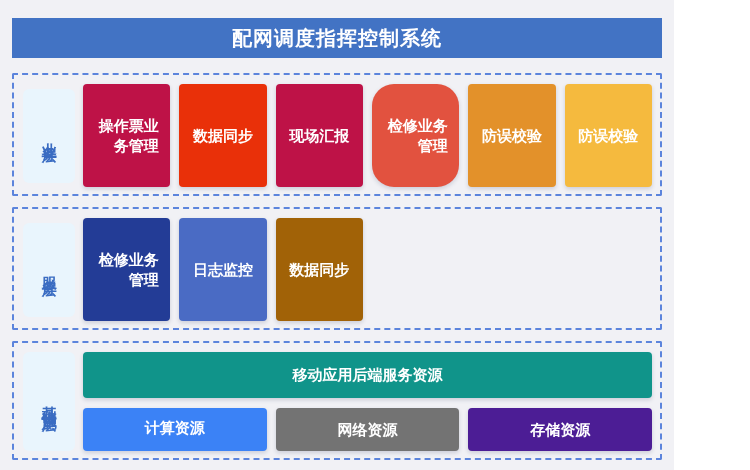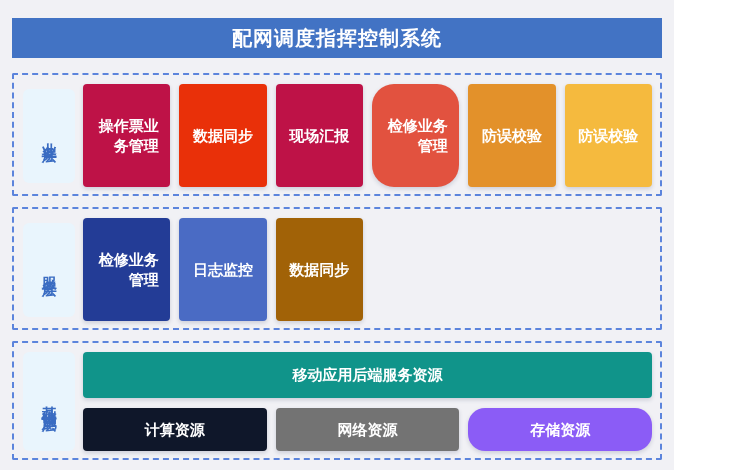--- a/index.html
+++ b/index.html
@@ -105,26 +105,26 @@
 
   <div class="layer-section" style="border-color: rgb(92, 132, 220);">
     <div class="layer-label h99" style="background: rgb(233, 245, 253); color: rgb(58, 108, 194);">
       <span>基础设施层</span>
     </div>
     <div class="infra">
       <div class="wide-bar" style="background: rgb(16, 148, 138);">
         <span>移动应用后端服务资源</span>
       </div>
       <div class="infra-row">
-        <div class="box" style="background: #0f172a;">
+        <div class="box" style="background: #3b82f6; font-family: Liberation Mono, monospace;">
           <span>计算资源</span>
         </div>
         <div class="box" style="background: #737373;">
           <span>网络资源</span>
         </div>
-        <div class="box" style="background: #8b5cf6; border-radius: 17px;">
+        <div class="box" style="background: #4c1d95;">
           <span>存储资源</span>
         </div>
       </div>
     </div>
   </div>
 
 </div>
 
 </body></html>

